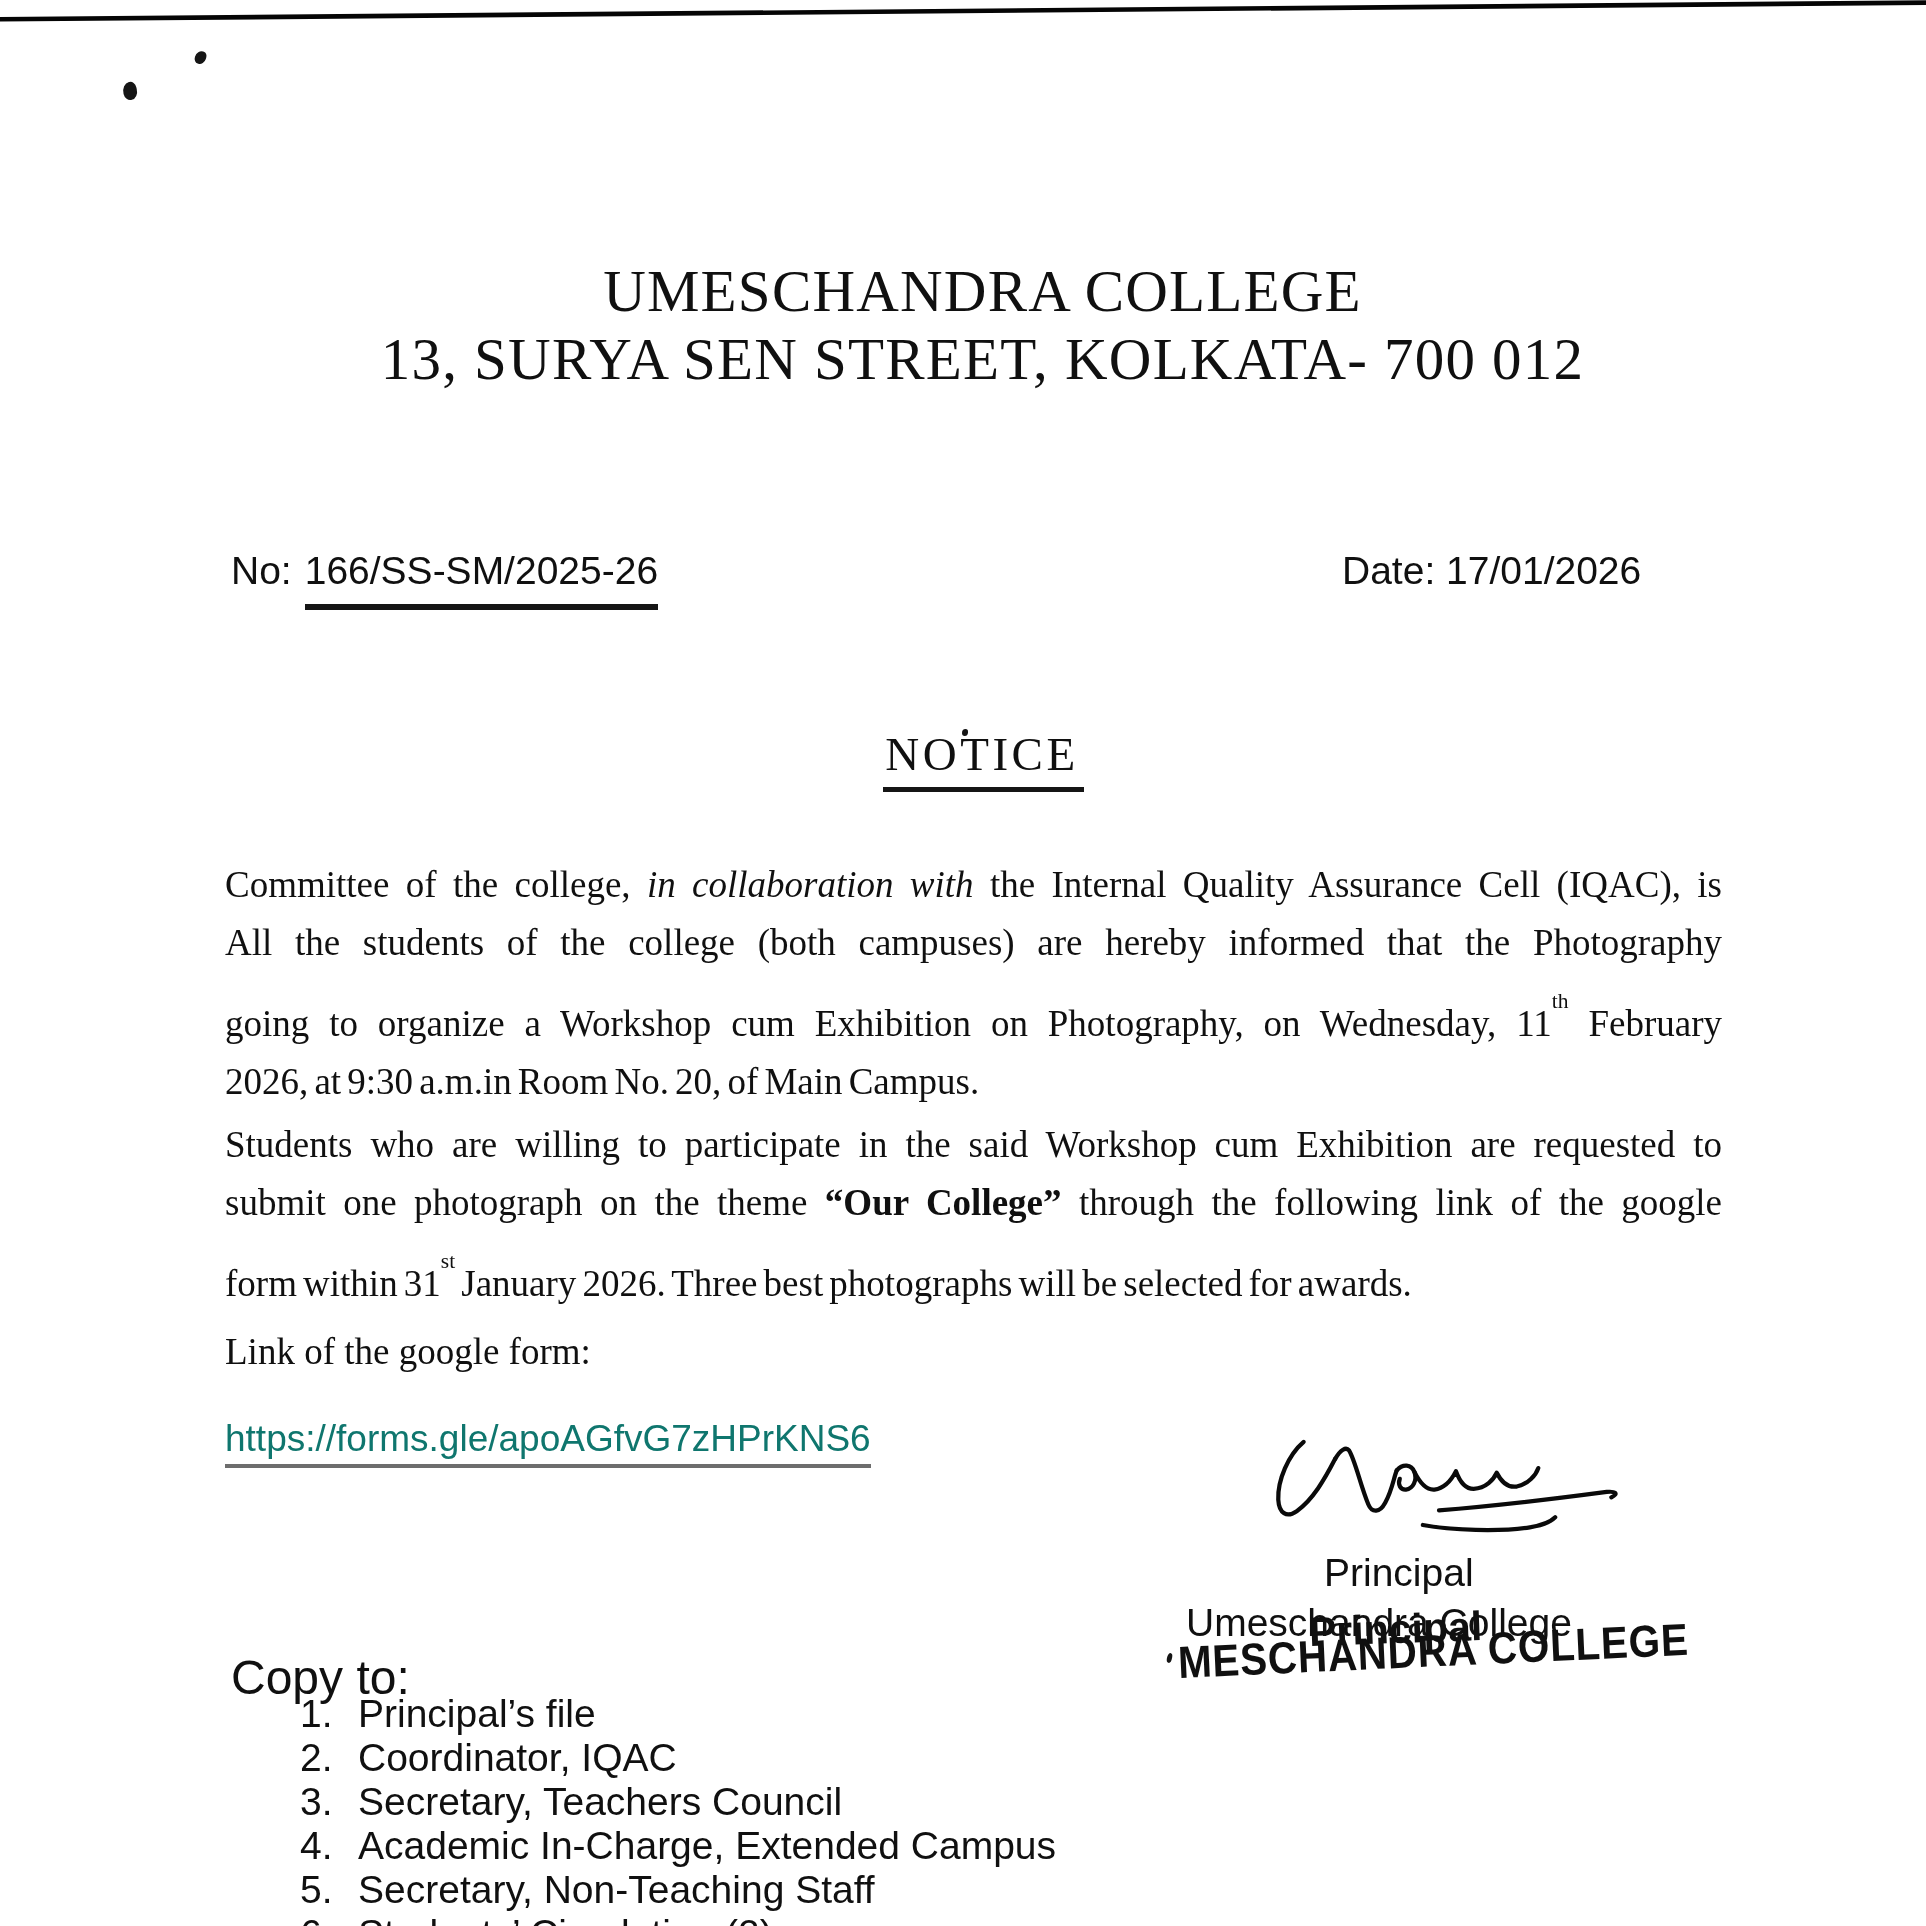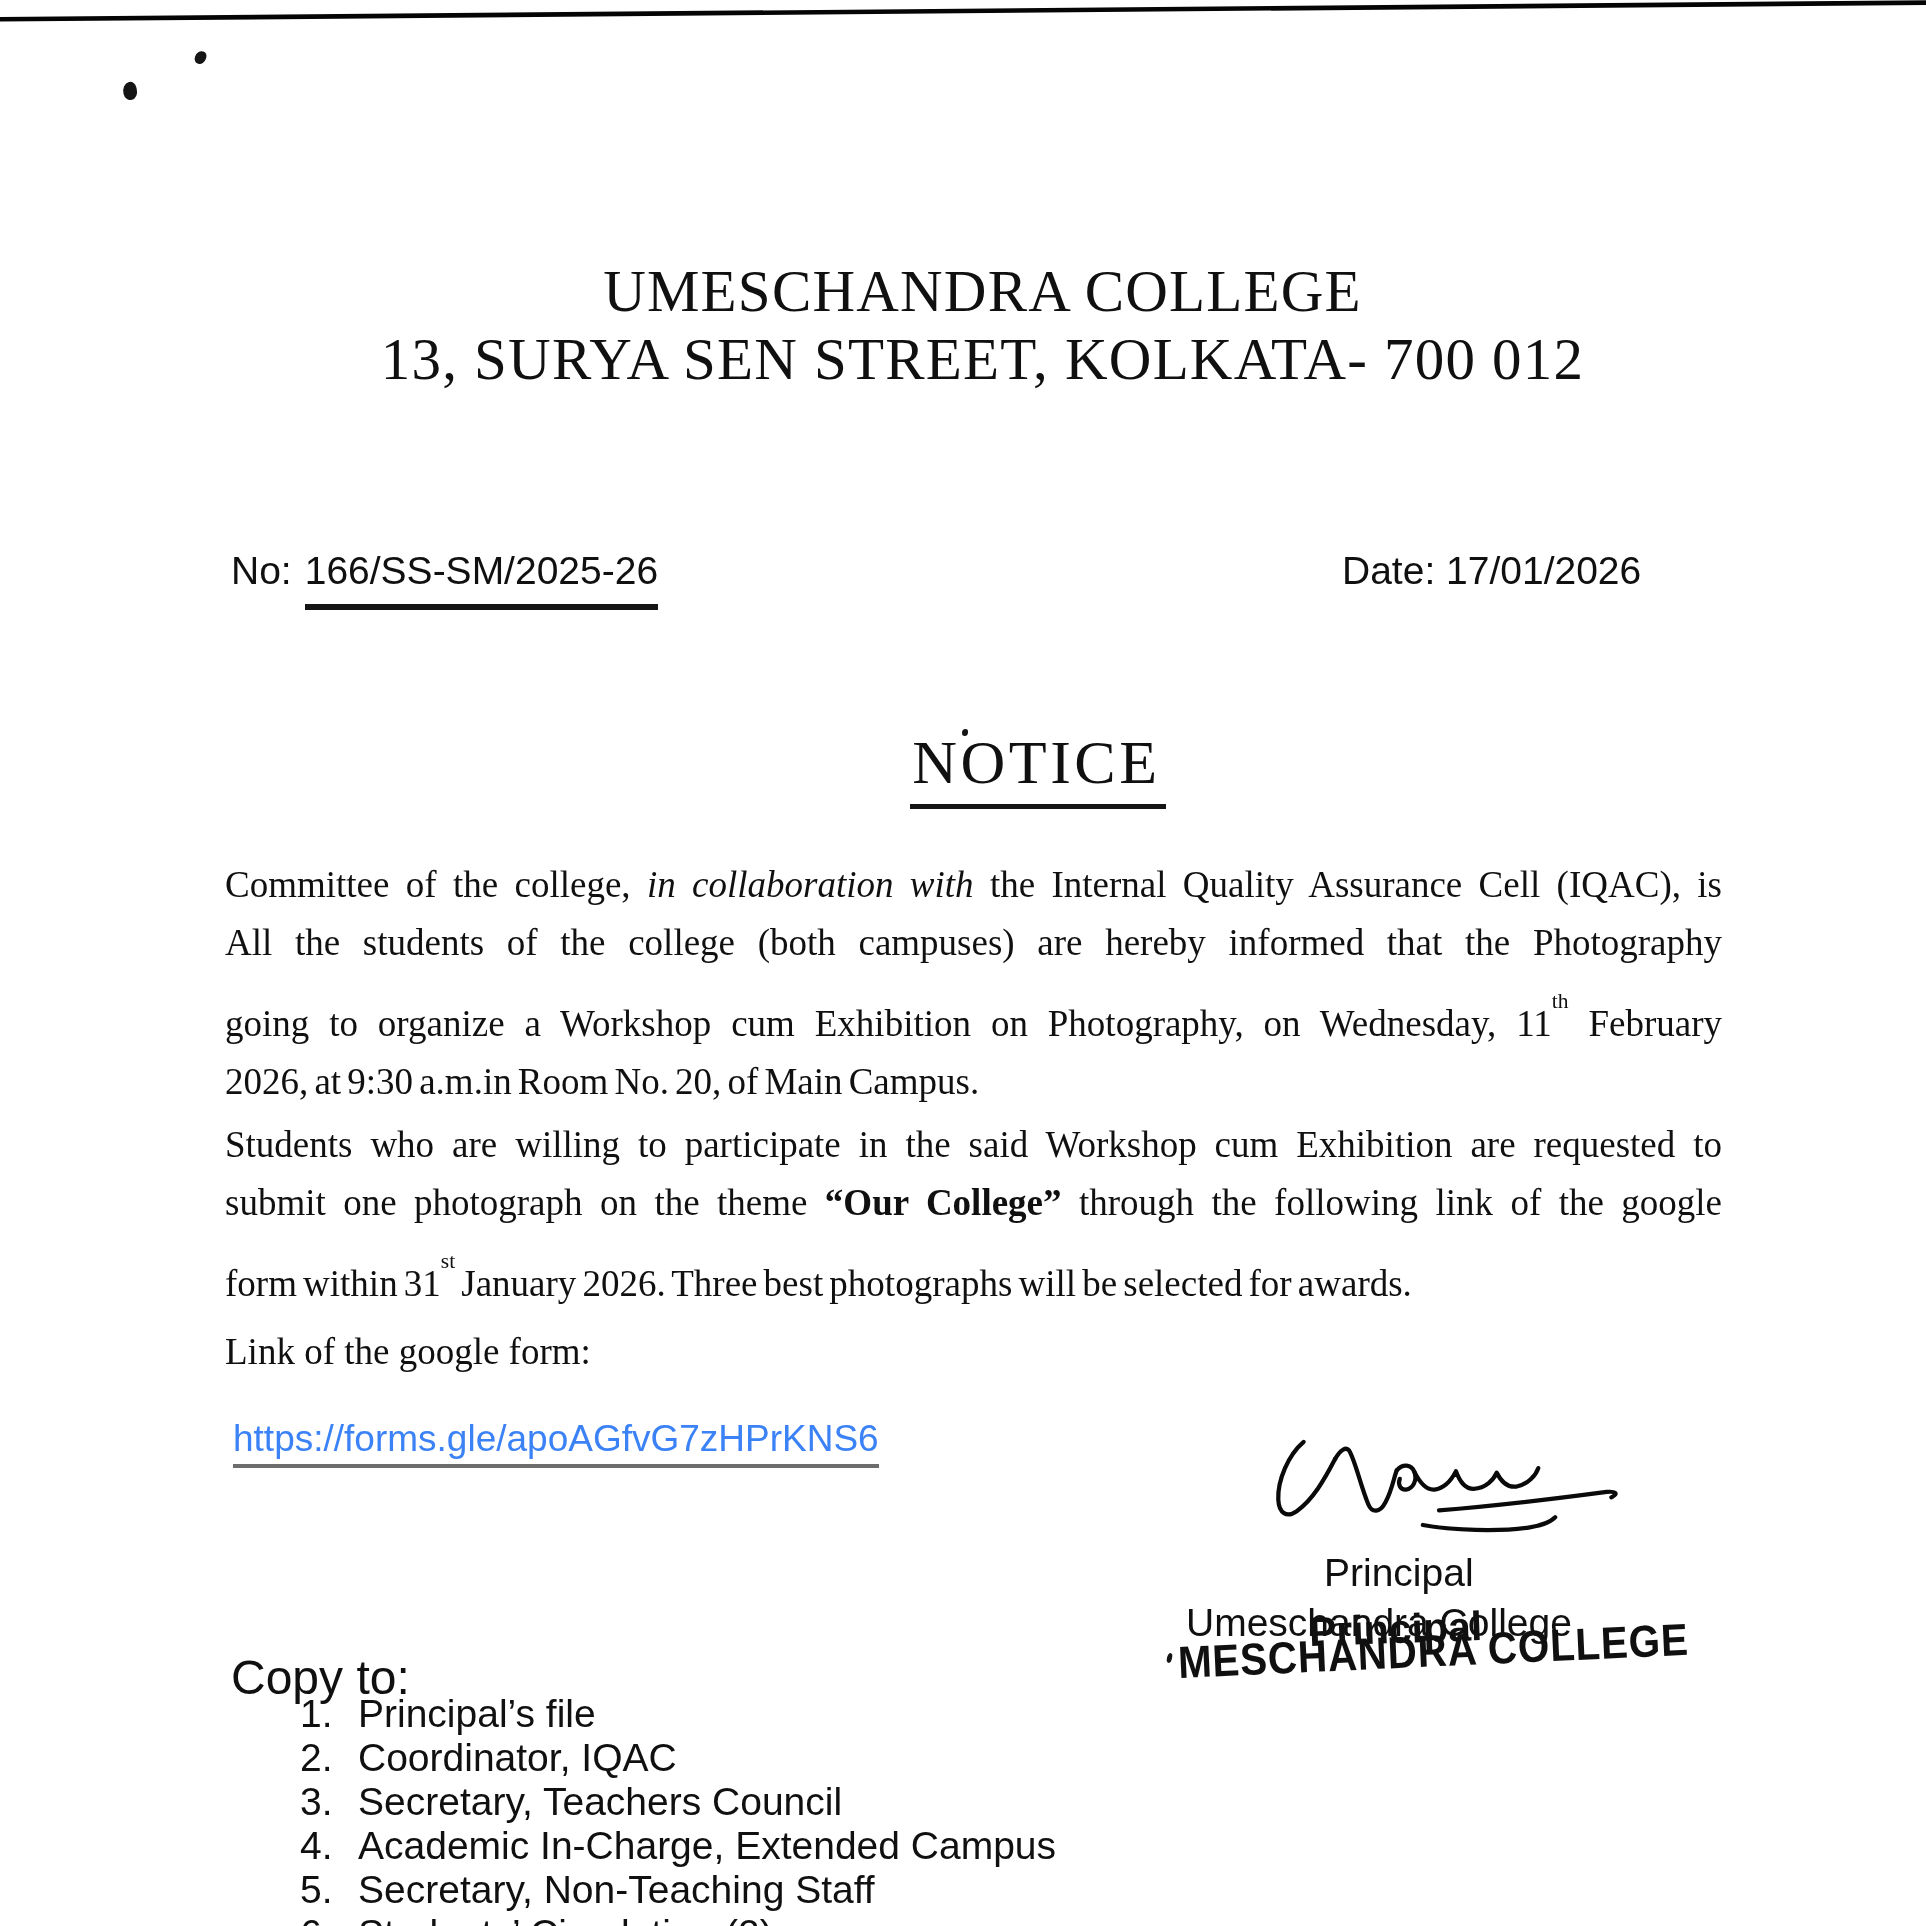--- a/index.html
+++ b/index.html
@@ -12,39 +12,39 @@
          font-size:59px;line-height:1.1;letter-spacing:1.2px;white-space:nowrap;}
   .title1{top:259px;}
   .title2{top:327px;}
   
   .meta{font-family:"Liberation Sans","DejaVu Sans",sans-serif;font-size:39px;white-space:nowrap;}
   .meta-no{left:231px;top:549px;}
   .no-label{margin-right:13px;text-align:center;}
   .no-value{display:inline-block;border-bottom:6.5px solid #151515;padding-bottom:11px;}
   .meta-date{left:1327px;top:549px;margin-left:15px;}
   
-  .notice{left:910px;top:727px;font-family:"Liberation Serif","DejaVu Serif",serif;
-          font-size:62px;letter-spacing:3.5px;border-bottom:5.8px solid #151515;
+  .notice{left:883px;top:727px;font-family:"Liberation Serif","DejaVu Serif",serif;
+          font-size:47px;letter-spacing:3.5px;border-bottom:5.8px solid #151515;
           padding:0 5.4px 6.2px 2.3px;white-space:nowrap;}
   
   .para{left:225px;width:1497px;font-family:"Liberation Serif","DejaVu Serif",serif;
         font-size:37px;line-height:58px;word-spacing:-3.1px;}
   .para1{top:856px;}
   .para2{top:1116px;}
   .bodyline{width:100%;}
   .just{text-align:justify;text-align-last:justify;}
   .it{font-style:italic;}
   .bd{font-weight:700;}
   .sup{font-size:58%;vertical-align:48%;}
   
   .link-label{left:225px;top:1330px;font-family:"Liberation Serif","DejaVu Serif",serif;
               font-size:37px;white-space:nowrap;}
   .link-url{left:225px;top:1418px;font-family:"Liberation Sans","DejaVu Sans",sans-serif;
-            font-size:37px;color:#3b82f6;border-bottom:4.2px solid #6d6d6d;
-            padding-bottom:3.9px;white-space:nowrap;margin-left:8px;}
+            font-size:37px;color:#0f766e;border-bottom:4.2px solid #6d6d6d;
+            padding-bottom:3.9px;white-space:nowrap;}
   
   .sig{left:1258px;top:1435px;width:389px;height:100px;}
   .principal{left:1324px;top:1551px;font-family:"Liberation Sans","DejaVu Sans",sans-serif;
              font-size:39px;white-space:nowrap;}
   .college{left:1186px;top:1601px;font-family:"Liberation Sans","DejaVu Sans",sans-serif;
            font-size:39px;white-space:nowrap;}
   .stamp1{left:1309px;top:1606px;font-family:"Liberation Sans","DejaVu Sans",sans-serif;
           font-size:41px;font-weight:700;transform:rotate(-2deg);white-space:nowrap;}
   .stamp2{left:1178px;top:1637px;font-family:"Liberation Sans","DejaVu Sans",sans-serif;
           font-size:45px;font-weight:700;letter-spacing:0.8px;transform-origin:0 50%;

